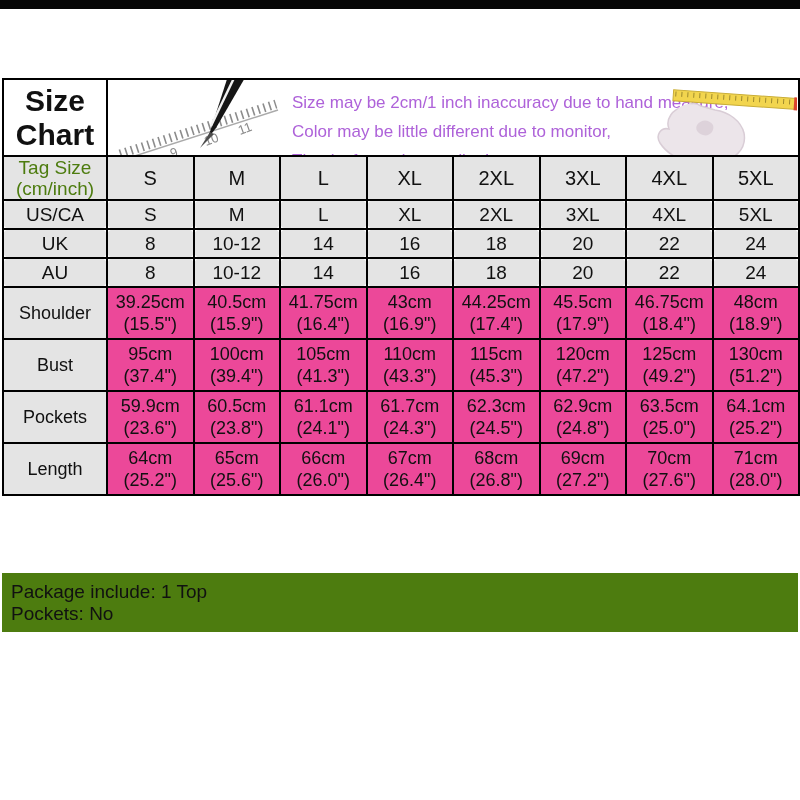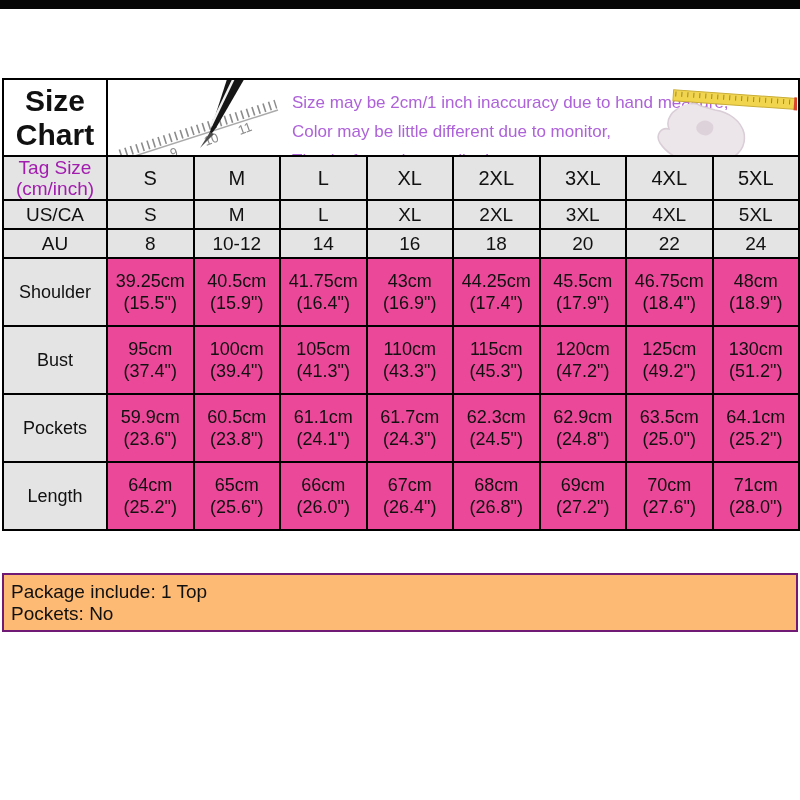--- a/index.html
+++ b/index.html
@@ -14,31 +14,31 @@
   col.c-label{width:104px;}
   col.c-size{width:86.5px;}
   tr.header-row{height:77px;border-radius:24px;}
   .title-cell{background:#fff;font-weight:bold;font-size:30px;line-height:34px;}
   .banner-cell{background:#fff;position:relative;overflow:hidden;}
   .disclaimer{position:absolute;left:184px;top:8px;text-align:left;font-size:17px;line-height:29px;}
   .pencil-art{position:absolute;left:2px;top:0;width:180px;height:88px;}
   .hand-art{position:absolute;right:1px;top:1px;width:158px;height:86px;}
   tr.r-tag{height:43px;}
   tr.r-sm{height:29px;}
-  tr.r-meas{height:68px;}
+  tr.r-meas{height:52px;}
   .gray{background:#e4e4e4;}
   .white-cell{background:#ec4899;}
   .label{font-size:19px;}
   .tag-label{font-size:19px;line-height:21px;font-weight:normal;}
   .size-cell{font-size:20px;}
-  .r-sm td{font-size:19px;}
+  .r-sm td{font-size:19px;border-radius:7px;}
   .r-meas td{font-size:18px;line-height:22px;}
   .info-box{
     position:absolute;top:573px;left:2px;width:796px;box-sizing:border-box;
-    border:2px solid #701a75;background:#fdba74;padding:6px 6px 5px 7px;
+    border:2px solid #4d7c0f;background:#4d7c0f;padding:6px 6px 5px 7px;
   }
   .info-line{font-size:19px;line-height:22px;text-align:left;white-space:pre;}
 </style>
 </head>
 <body>
 
 <div class="top-bar"></div>
 
 <div class="sheet">
   <table>
@@ -81,21 +81,21 @@
               <line x1="36" y1="16" x2="158" y2="16" stroke="#7a6a20" stroke-width="5" stroke-dasharray="1 5" opacity="0.7"></line>
               <rect x="155" y="11" width="4" height="13" fill="#d94430"></rect>
             </g>
             <path d="M44,26 C34,28 26,38 30,48 C22,46 16,54 21,62 C30,76 52,86 74,83 C96,80 108,68 105,52 C102,40 90,31 76,29 L62,25 C54,20 50,24 44,26 Z" fill="#ece5ea" stroke="#d9cdd6" stroke-width="1.5"></path>
             <ellipse cx="46" cy="30" rx="10" ry="6" fill="#ece5ea" transform="rotate(-28 46 30)"></ellipse>
             <path d="M58,44 C62,38 70,38 74,44 C76,50 70,56 64,54 C58,52 56,48 58,44 Z" fill="#ddd2da"></path>
           </svg>
         </td>
       </tr>
     <tr class="r-tag">
-          <td class="gray label tag-label" style="color: #a21caf;">
+          <td class="gray label tag-label" style="color: #4d7c0f;">
             <div>Tag Size</div>
             <div>(cm/inch)</div>
           </td>
           <td class="gray size-cell">S</td>
           <td class="gray size-cell">M</td>
           <td class="gray size-cell">L</td>
           <td class="gray size-cell">XL</td>
           <td class="gray size-cell">2XL</td>
           <td class="gray size-cell">3XL</td>
           <td class="gray size-cell">4XL</td>
@@ -106,20 +106,31 @@
           <td class="gray">S</td>
           <td class="gray">M</td>
           <td class="gray">L</td>
           <td class="gray">XL</td>
           <td class="gray">2XL</td>
           <td class="gray">3XL</td>
           <td class="gray">4XL</td>
           <td class="gray">5XL</td>
         </tr>
         <tr class="r-sm">
+          <td class="gray label">UK</td>
+          <td class="gray">8</td>
+          <td class="gray">10-12</td>
+          <td class="gray">14</td>
+          <td class="gray">16</td>
+          <td class="gray">18</td>
+          <td class="gray">20</td>
+          <td class="gray">22</td>
+          <td class="gray">24</td>
+        </tr>
+        <tr class="r-sm">
           <td class="gray label">AU</td>
           <td class="gray">8</td>
           <td class="gray">10-12</td>
           <td class="gray">14</td>
           <td class="gray">16</td>
           <td class="gray">18</td>
           <td class="gray">20</td>
           <td class="gray">22</td>
           <td class="gray">24</td>
         </tr>

